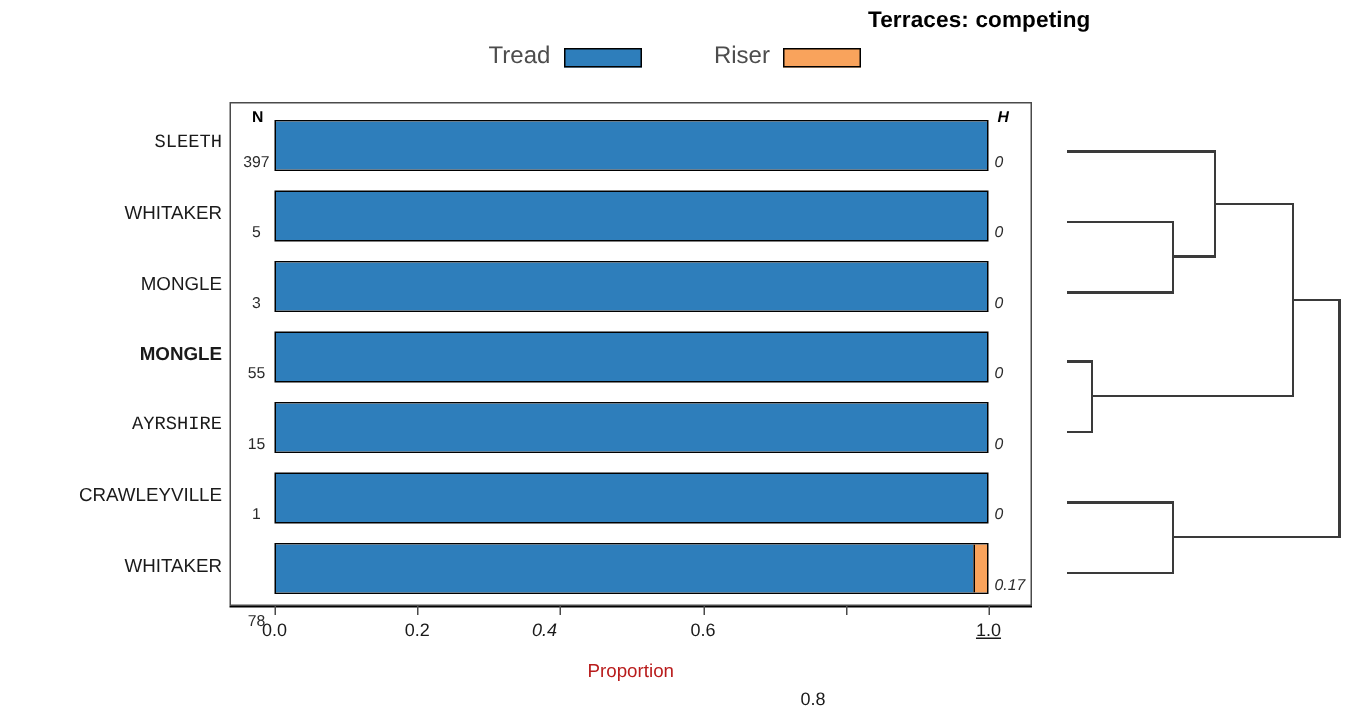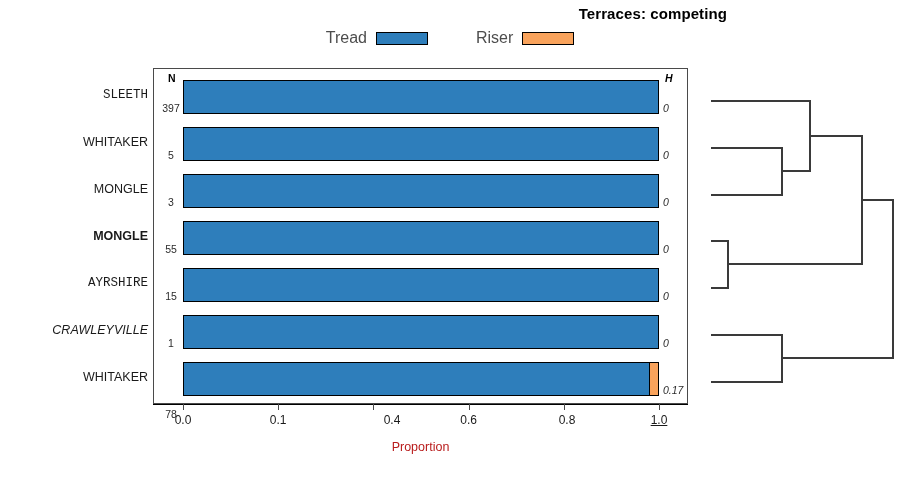--- a/index.html
+++ b/index.html
@@ -137,47 +137,47 @@
       <div class="row-h" style="top: 243px;">0</div>
       <div class="bar" style="left: 183px; top: 221px; width: 476px;">
         <div class="seg" style="width: 100%; background: rgb(46, 126, 187);"></div>
       </div>
       <div class="row-label" style="top: 276px; font-family: Liberation Mono, monospace;">AYRSHIRE</div>
       <div class="row-n" style="top: 290px;">15</div>
       <div class="row-h" style="top: 290px;">0</div>
       <div class="bar" style="left: 183px; top: 268px; width: 476px;">
         <div class="seg" style="width: 100%; background: rgb(46, 126, 187);"></div>
       </div>
-      <div class="row-label" style="top: 323px; font-style: italic;">CRAWLEYVILLE</div>
+      <div class="row-label" style="top: 323px;">CRAWLEYVILLE</div>
       <div class="row-n" style="top: 337px;">1</div>
       <div class="row-h" style="top: 337px;">0</div>
       <div class="bar" style="left: 183px; top: 315px; width: 476px;">
         <div class="seg" style="width: 100%; background: rgb(46, 126, 187);"></div>
       </div>
       <div class="row-label" style="top: 370px;">WHITAKER</div>
       <div class="row-n" style="top: 384px; margin-top: 24px;">78</div>
       <div class="row-h" style="top: 384px;">0.17</div>
       <div class="bar" style="left: 183px; top: 362px; width: 476px;">
         <div class="seg" style="width: 98.2%; background: rgb(46, 126, 187);"></div>
         <div class="seg" style="width: 1.8%; background: rgb(249, 163, 92);"></div>
       </div>
     </div>
 
   <div class="axis-line"></div>
   <div id="ticks-layer">
       <div class="tick" style="left: 183px;"></div>
       <div class="tick-label" style="left: 183px;">0.0</div>
       <div class="tick" style="left: 278.2px;"></div>
-      <div class="tick-label" style="left: 278.2px;">0.1</div>
+      <div class="tick-label" style="left: 278.2px;">0.2</div>
       <div class="tick" style="left: 373.4px;"></div>
-      <div class="tick-label" style="left: 392px;">0.4</div>
+      <div class="tick-label" style="left: 363px; font-style: italic;">0.4</div>
       <div class="tick" style="left: 468.6px;"></div>
       <div class="tick-label" style="left: 468.6px;">0.6</div>
       <div class="tick" style="left: 563.8px;"></div>
-      <div class="tick-label" style="left: 567px;">0.8</div>
+      <div class="tick-label" style="left: 542px; margin-top: 46px;">0.8</div>
       <div class="tick" style="left: 659px;"></div>
       <div class="tick-label" style="left: 659px; text-decoration: underline;">1.0</div>
     </div>
   <div class="axis-title">Proportion</div>
 
   <svg class="dendro" viewBox="0 0 210 350">
     <g fill="none" stroke="#3a3a3a" stroke-width="1.4" shape-rendering="crispEdges">
 
       <path d="M21,88 H92 V135 H21"></path>
 

